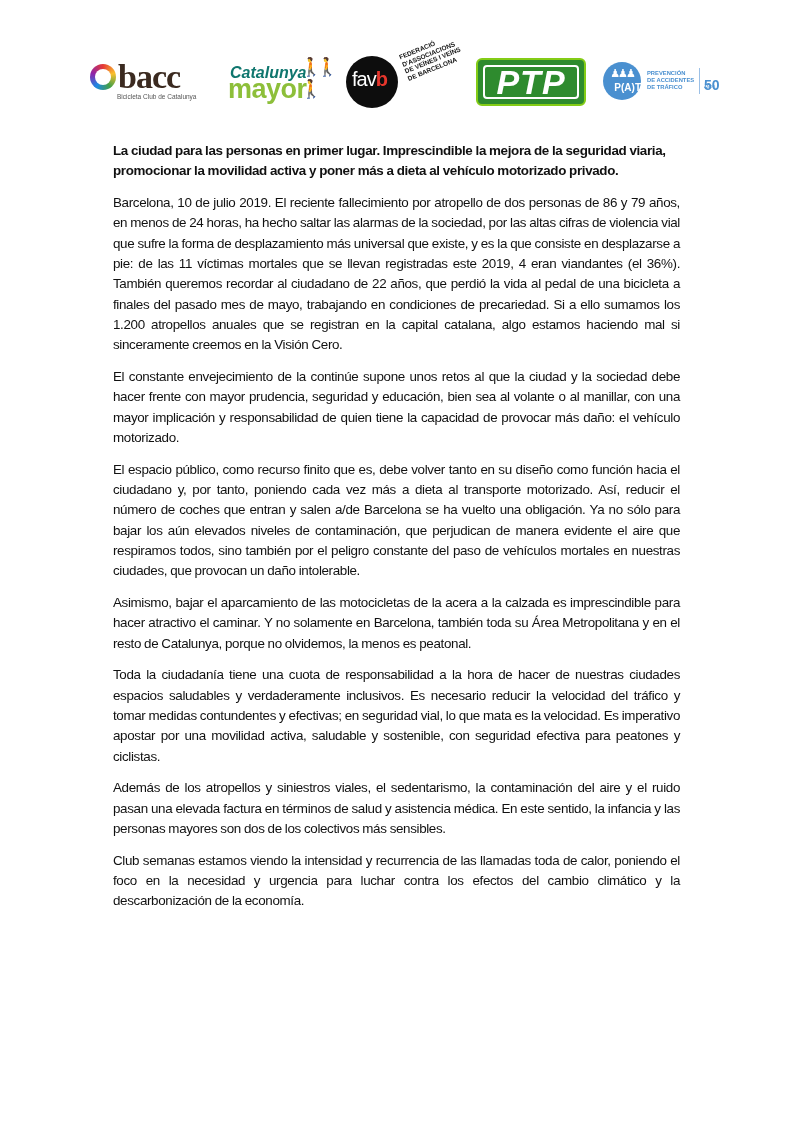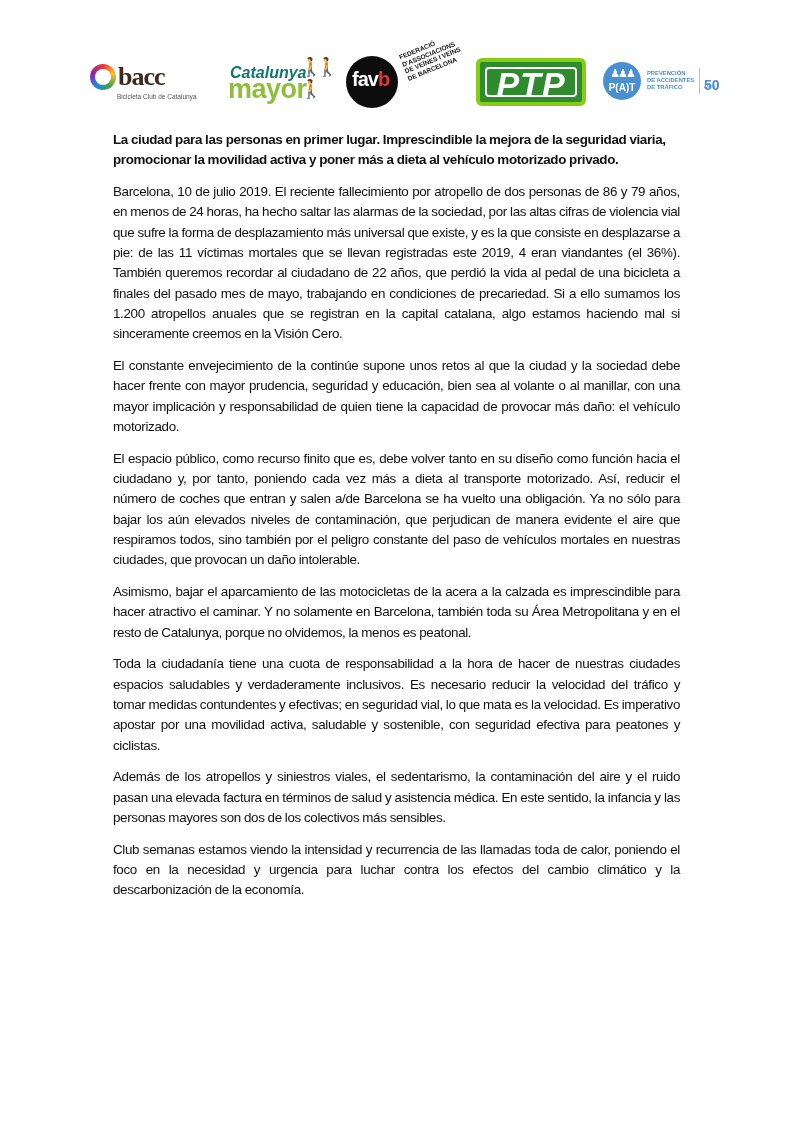--- a/index.html
+++ b/index.html
@@ -9,61 +9,61 @@
     .logos { position: absolute; top: 52px; left: 88px; width: 640px; height: 64px; }
     .logo { position: absolute; }
 
     
     .bacc { left: 2px; top: 8px; width: 110px; height: 44px; }
     .bacc .ring { position: absolute; left: 0; top: 4px; width: 26px; height: 26px; border-radius: 50%;
       background: conic-gradient(#e53935, #fbc02d, #43a047, #1e88e5, #8e24aa, #e53935); }
     .bacc .ring::after { content: ""; position: absolute; left: 5px; top: 5px; width: 16px; height: 16px;
       background: #fff; border-radius: 50%; }
     .bacc .word { position: absolute; left: 28px; top: 0px; font-family: "Liberation Serif", serif;
-      font-weight: bold; font-size: 26px; color: #3b2a20; letter-spacing: -1px; line-height: 34px; }
+      font-weight: bold; font-size: 34px; color: #3b2a20; letter-spacing: -1px; line-height: 34px; }
     .bacc .sub { position: absolute; left: 27px; top: 33px; font-size: 6.5px; color: #555; white-space: nowrap; }
 
     
     .camina { left: 140px; top: 6px; width: 120px; height: 50px; }
     .camina .t1 { position: absolute; left: 2px; top: 6px; font-size: 16px; font-weight: bold;
       font-style: italic; color: #0f766e; }
     .camina .t2 { position: absolute; left: 0; top: 16px; font-size: 27px; font-weight: bold;
       color: #8dbf3a; letter-spacing: -0.5px; line-height: 30px; }
     .camina .walkers { position: absolute; left: 72px; top: -2px; font-size: 18px; color: #8dbf3a; letter-spacing: -6px; }
 
     
     .favb { left: 258px; top: 4px; width: 120px; height: 56px; }
     .favb .circle { position: absolute; left: 0; top: 0; width: 52px; height: 52px; border-radius: 50%; background: #0d0d0d; }
-    .favb .fav { position: absolute; left: 6px; top: 12px; font-size: 20px; font-weight: bold; color: #fff; letter-spacing: -1px; }
+    .favb .fav { position: absolute; left: 6px; top: 12px; font-size: 20px; font-weight: normal; color: #fff; letter-spacing: -1px; }
     .favb .fav b { color: #e6362c; }
     .favb .txt { position: absolute; left: 52px; top: -2px; font-size: 6.5px; font-weight: bold; line-height: 7.5px;
       transform: rotate(-22deg); transform-origin: left top; white-space: nowrap; color: #111; }
 
     
     .ptp { left: 388px; top: 6px; width: 110px; height: 48px; background: #2e8b2e; border-radius: 6px;
-      border: 4px solid #84cc16; box-sizing: border-box; }
+      border: 2px solid #84cc16; box-sizing: border-box; }
     .ptp .inner { position: absolute; left: 5px; top: 5px; right: 5px; bottom: 5px; border: 2px solid #fff; border-radius: 4px; }
     .ptp .word { position: absolute; left: 0; right: 0; top: 2px; text-align: center; color: #fff; font-size: 34px;
       font-weight: bold; font-style: italic; letter-spacing: 1px; line-height: 40px; }
 
     
     .pat { left: 515px; top: 10px; width: 125px; height: 42px; }
     .pat .circle { position: absolute; left: 0; top: 0; width: 38px; height: 38px; border-radius: 50%; background: #4a90d0; }
     .pat .people { position: absolute; left: 0; right: 0; top: 5px; text-align: center; color: #fff; font-size: 11px; letter-spacing: -2px; }
-    .pat .abbr { position: absolute; left: 0; right: 0; top: 20px; text-align: center; color: #fff; font-size: 10px; font-weight: bold; }
+    .pat .abbr { position: absolute; left: 0; right: 0; top: 20px; text-align: right; color: #fff; font-size: 10px; font-weight: bold; }
     .pat .txt { position: absolute; left: 44px; top: 8px; font-size: 5.8px; font-weight: bold; color: #4a90d0; line-height: 7px; white-space: nowrap; }
     .pat .sep { position: absolute; left: 96px; top: 6px; width: 1px; height: 26px; background: #9cc0e6; }
     .pat .fifty { position: absolute; left: 101px; top: 16px; font-size: 14px; font-weight: bold; color: #4a90d0; line-height: 14px; }
     .pat .fifty-sub { position: absolute; left: 101px; top: 22px; font-size: 4px; color: #4a90d0; line-height: 5px; }
 
     
     .content { position: absolute; left: 113px; top: 130px; width: 567px;
       font-family: "Liberation Sans Narrow", "Liberation Sans", sans-serif; font-size: 13.4px; line-height: 20.3px; color: #111; }
     .content p { margin: 0 0 11.5px 0; text-align: justify; letter-spacing: -0.35px; word-spacing: -0.3px; }
-    .content .title { font-weight: bold; text-align: left; }
+    .content .title { font-weight: bold; text-align: left; margin-top: 11px; }
     .content b { font-weight: normal; }
   </style>
 </head>
 <body>
 
 <div class="logos">
   <div class="logo bacc">
     <div class="ring"></div>
     <div class="word">bacc</div>
     <div class="sub">Bicicleta Club de Catalunya</div>

